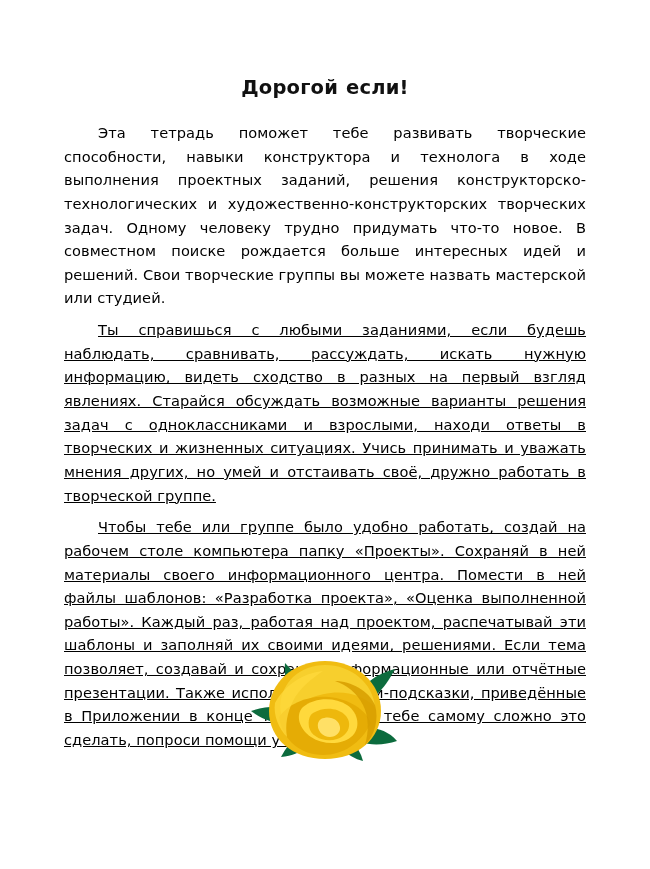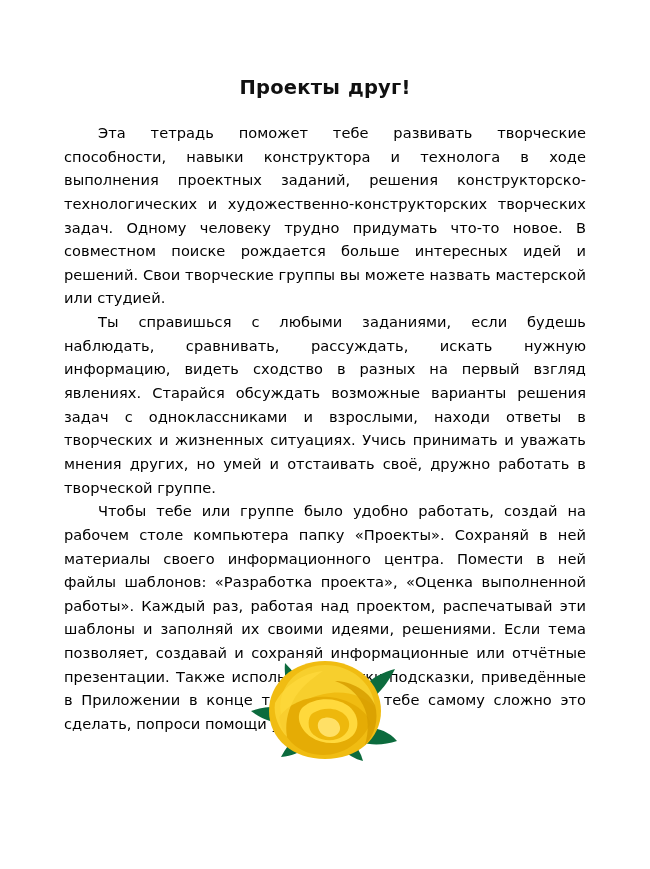--- a/index.html
+++ b/index.html
@@ -43,21 +43,22 @@
     text-align: justify;
     text-justify: inter-word;
     font-size: 14.6px;
     line-height: 1.62;
     text-indent: 34px;
     letter-spacing: 0.05px;
     color: #000000;
     hyphens: manual;
   }
   .para + .para {
-    margin-top: 0px;
+    margin-top: 8px;
+    text-decoration: underline;
   }
   .flower-wrap {
     position: absolute;
     left: 0;
     right: 0;
     top: 640px;
     height: 140px;
     display: flex;
     align-items: center;
     justify-content: center;
@@ -67,21 +68,21 @@
   }
 </style>
 </head>
 <body>
 
 <div class="page">
 
   <div class="content">
 
     <h1 class="doc-title">
-      <span>Проекты</span><span class="gap"></span><span>друг!</span>
+      <span>Дорогой</span><span class="gap"></span><span>если!</span>
     </h1>
 
     <p class="para">Эта тетрадь поможет тебе развивать творческие способности, навыки конструктора и технолога в ходе выполнения проектных заданий, решения конструкторско-технологических и художественно-конструкторских творческих задач. Одному человеку трудно придумать что-то новое. В совместном поиске рождается больше интересных идей и решений. Свои творческие группы вы можете назвать мастерской или студией.</p>
     <p class="para">Ты справишься с любыми заданиями, если будешь наблюдать, сравнивать, рассуждать, искать нужную информацию, видеть сходство в разных на первый взгляд явлениях. Старайся обсуждать возможные варианты решения задач с одноклассниками и взрослыми, находи ответы в творческих и жизненных ситуациях. Учись принимать и уважать мнения других, но умей и отстаивать своё, дружно работать в творческой группе.</p>
     <p class="para">Чтобы тебе или группе было удобно работать, создай на рабочем столе компьютера папку «Проекты». Сохраняй в ней материалы своего информационного центра. Помести в ней файлы шаблонов: «Разработка проекта», «Оценка выполненной работы». Каждый раз, работая над проектом, распечатывай эти шаблоны и заполняй их своими идеями, решениями. Если тема позволяет, создавай и сохраняй информационные или отчётные презентации. Также используй памятки-подсказки, приведённые в Приложении в конце тетради. Если тебе самому сложно это сделать, попроси помощи у взрослых.</p>
 
   </div>
 
   <div class="flower-wrap">
     <svg class="flower" width="160" height="130" viewBox="0 0 160 130" aria-hidden="true">

